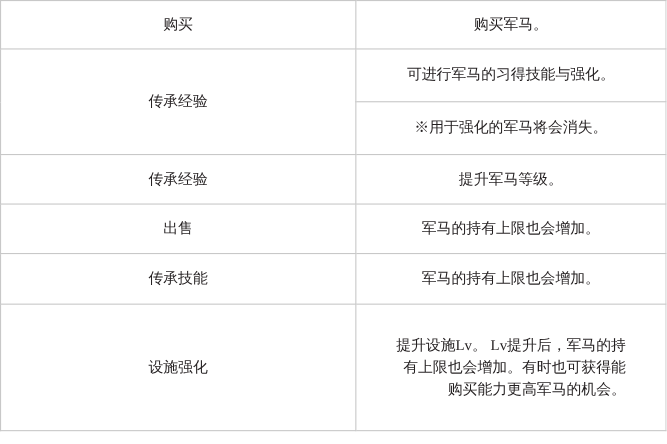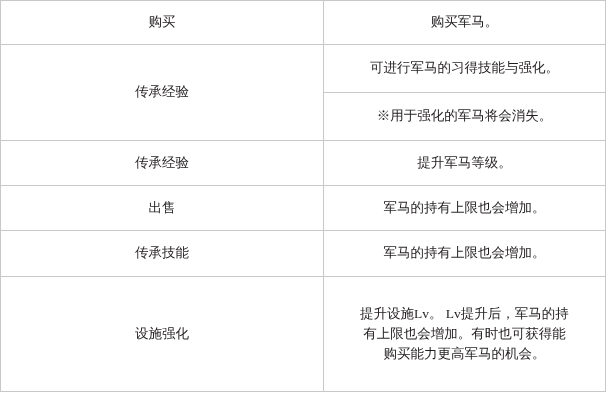--- a/index.html
+++ b/index.html
@@ -42,21 +42,21 @@
   }
   .row-buy td { height: 44px; }
   .row-skill-a td, .row-skill-b td { height: 48px; }
   .row-exp td { height: 45px; margin-top: 47px; }
   .row-sell td { height: 45px; }
   .row-info td { height: 46px; }
   .row-facility td { height: 115px; }
   .multiline {
     display: block;
     padding: 0 28px;
-    text-align: center;
+    text-align: right;
   }
 </style>
 </head>
 <body>
 
 <div class="table-wrap">
   <table class="info-table">
     <tbody>
       <tr class="row-buy">
         <td class="label-cell">购买</td>

